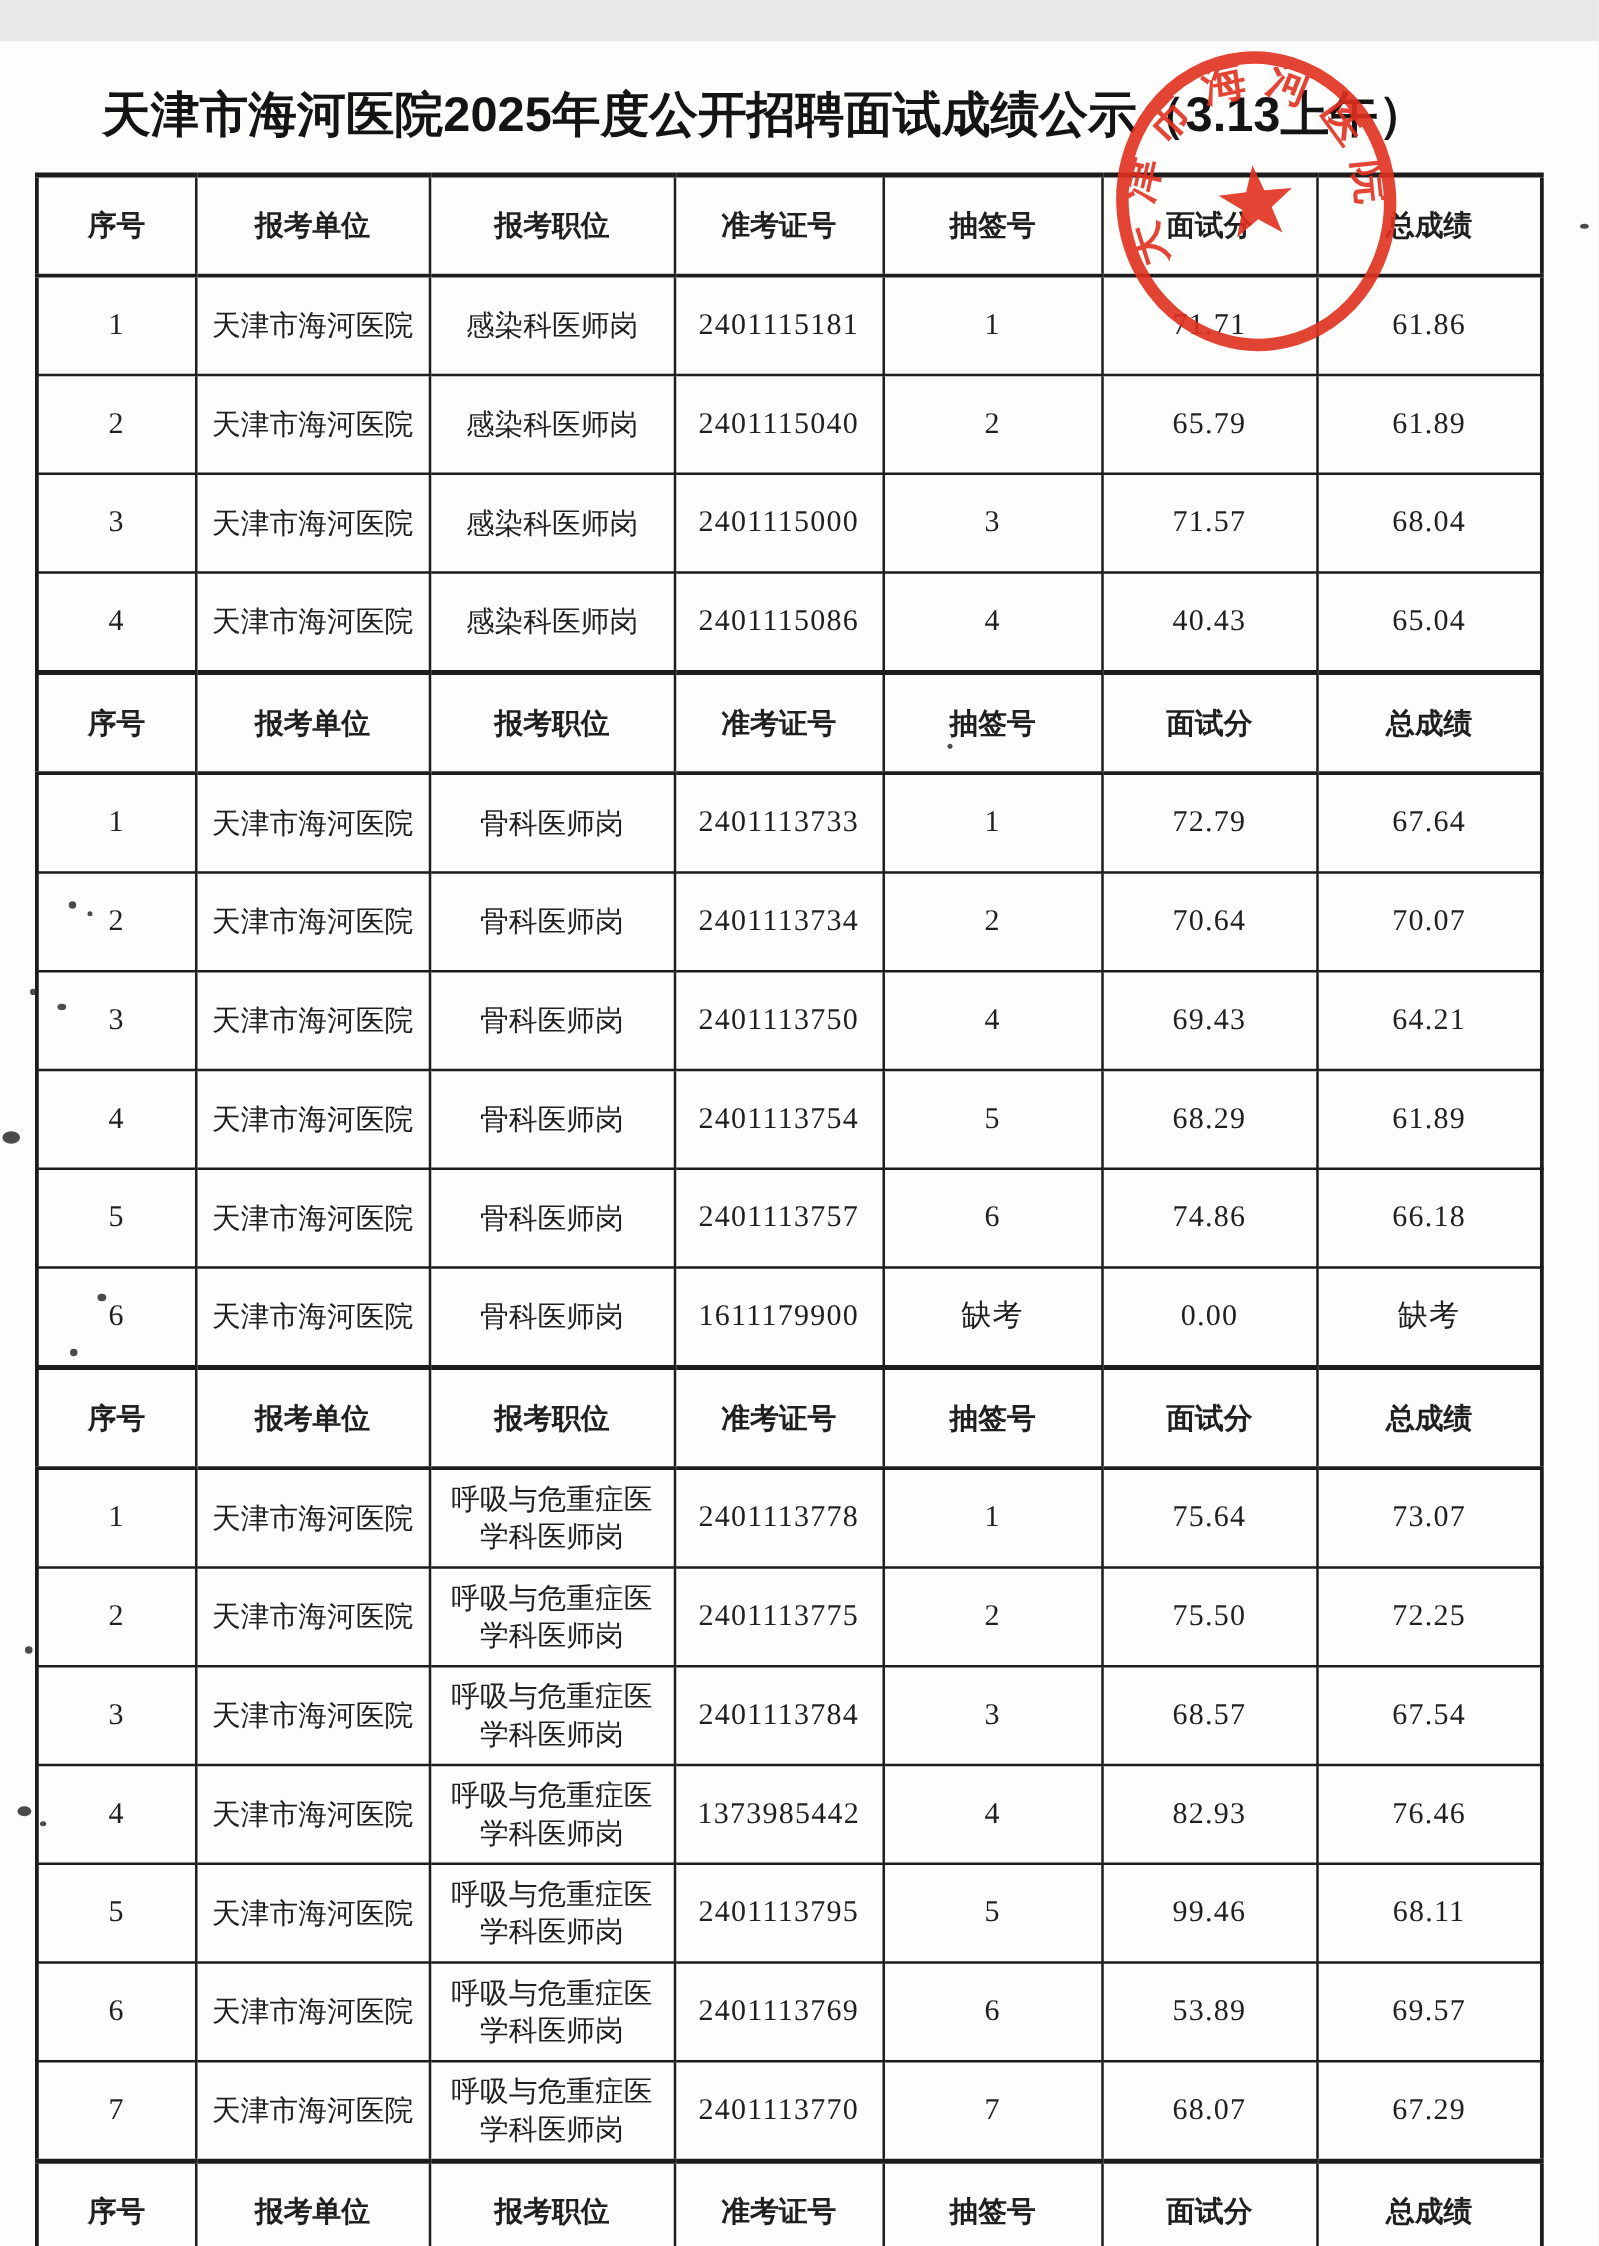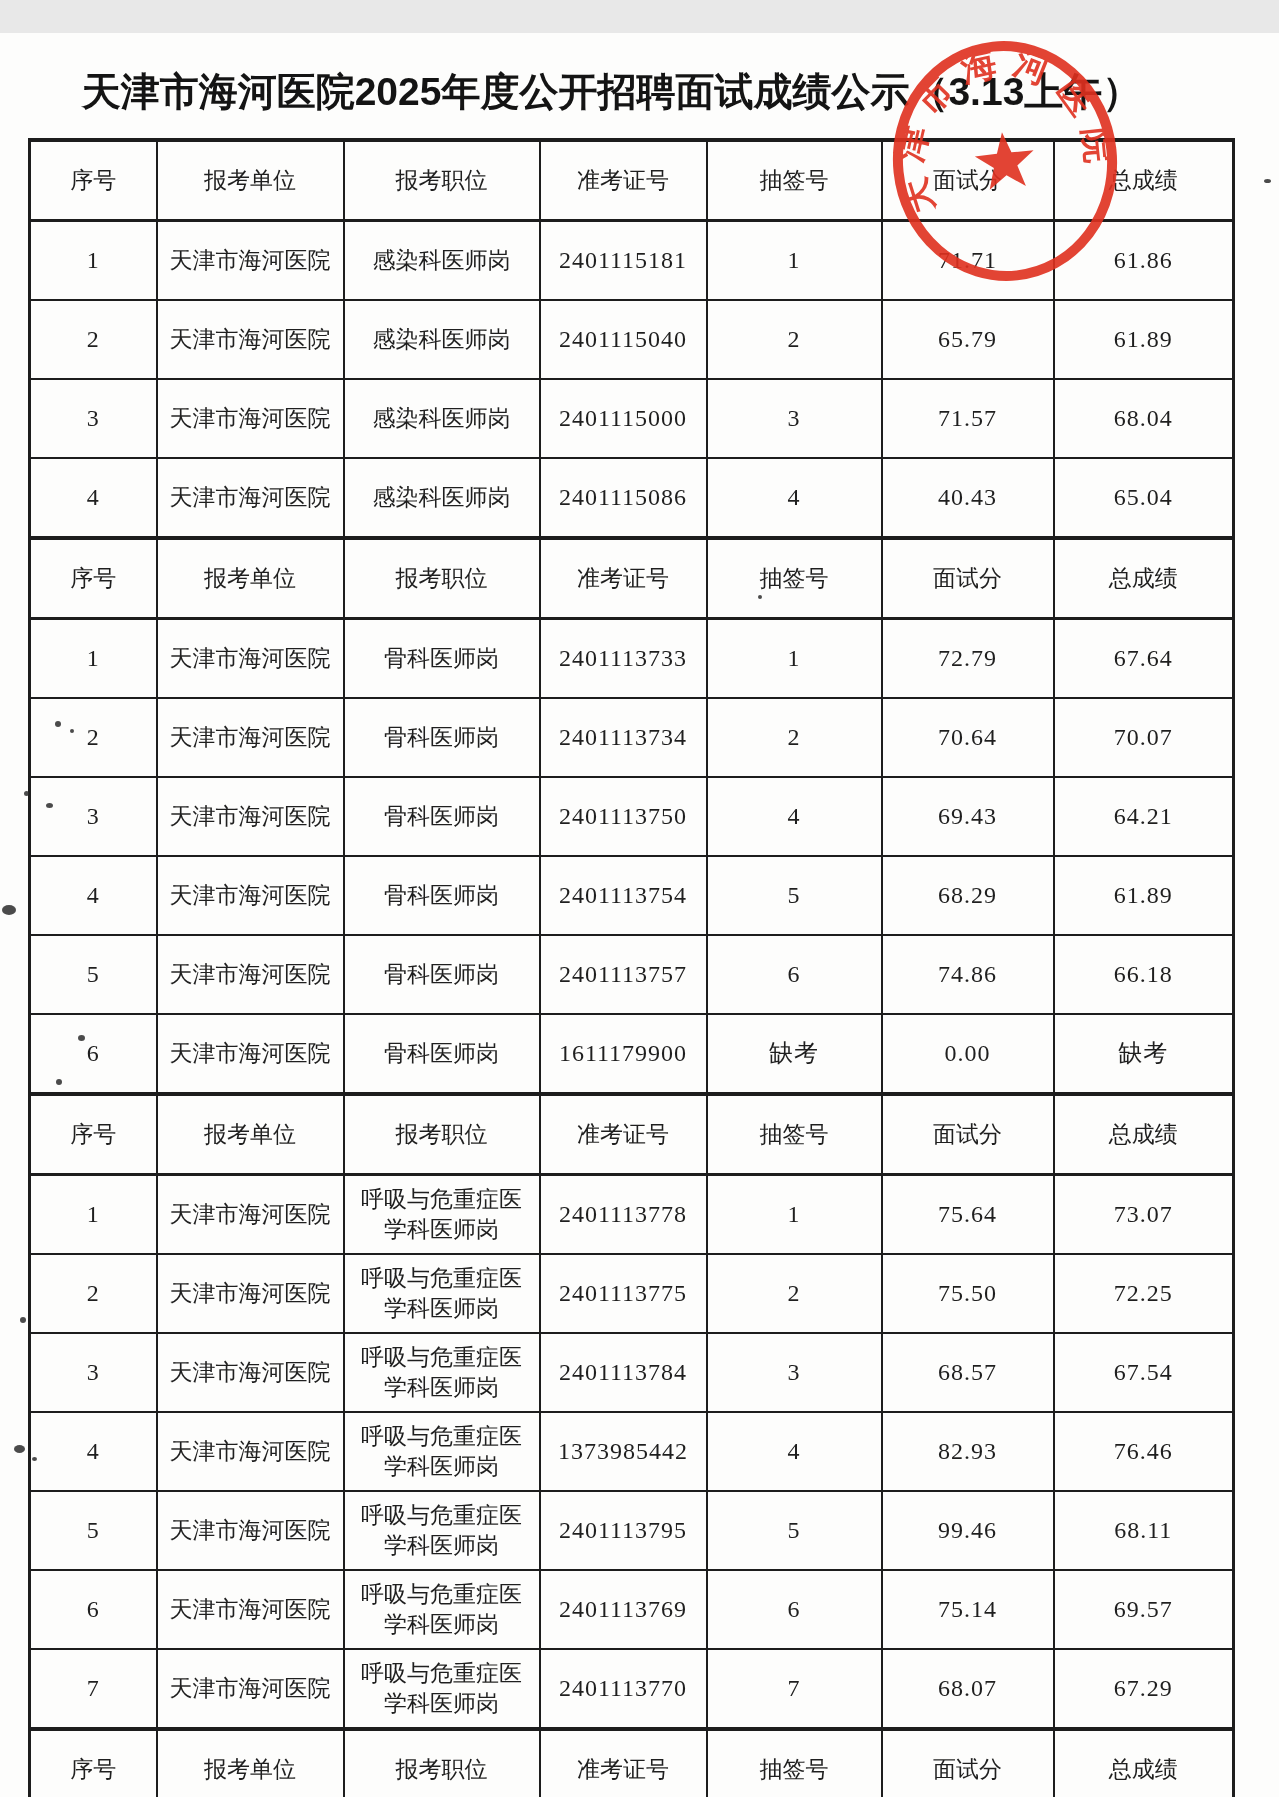--- a/index.html
+++ b/index.html
@@ -18,21 +18,21 @@
     border-collapse:collapse;table-layout:fixed;
     border:3px solid #1d1d1d;
   }
   .score-table td{
     border:2px solid #1d1d1d;
     text-align:center;vertical-align:middle;
     font-size:23px;line-height:1.3;padding:2px 6px;
     height:73px;color:#1f1f1f;overflow:hidden;
   }
   .score-table tr.header-row td{
-    font-weight:normal;font-size:23px;
+    font-weight:bold;font-size:23px;
     border-top-width:4px;border-bottom-width:3px;
   }
   .score-table td.num{
     font-family:"Liberation Serif","DejaVu Serif",serif;
     font-size:24px;letter-spacing:1px;
   }
   .stamp{
     position:absolute;left:880px;top:0px;width:250px;height:252px;
     opacity:0.9;pointer-events:none;
   }
@@ -217,21 +217,21 @@
           <td class="num">5</td>
           <td class="num">99.46</td>
           <td class="num">68.11</td>
         </tr>
         <tr>
           <td class="num">6</td>
           <td>天津市海河医院</td>
           <td>呼吸与危重症医学科医师岗</td>
           <td class="num">2401113769</td>
           <td class="num">6</td>
-          <td class="num">75.14</td>
+          <td class="num">53.89</td>
           <td class="num">69.57</td>
         </tr>
         <tr>
           <td class="num">7</td>
           <td>天津市海河医院</td>
           <td>呼吸与危重症医学科医师岗</td>
           <td class="num">2401113770</td>
           <td class="num">7</td>
           <td class="num">68.07</td>
           <td class="num">67.29</td>

